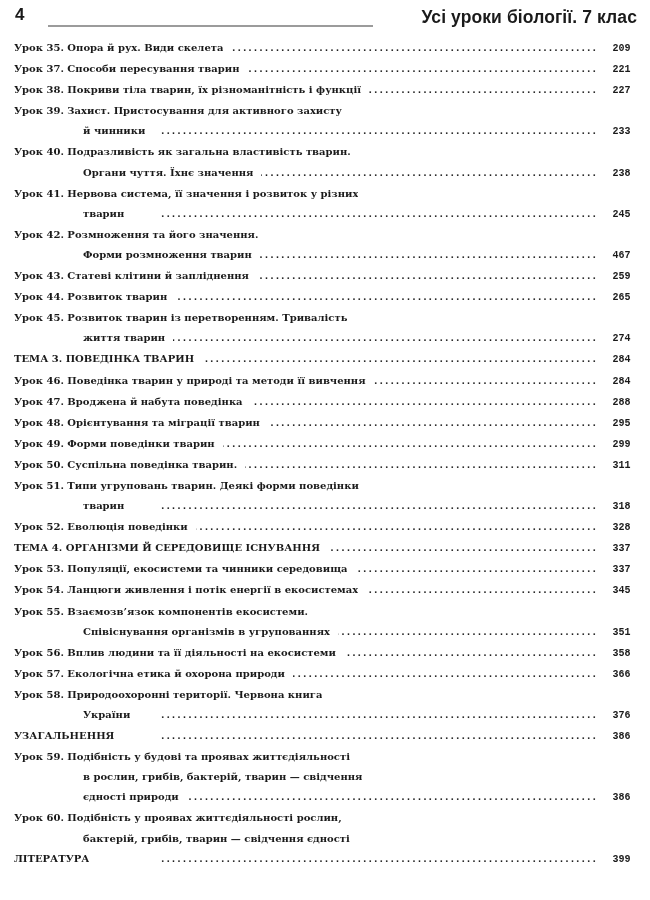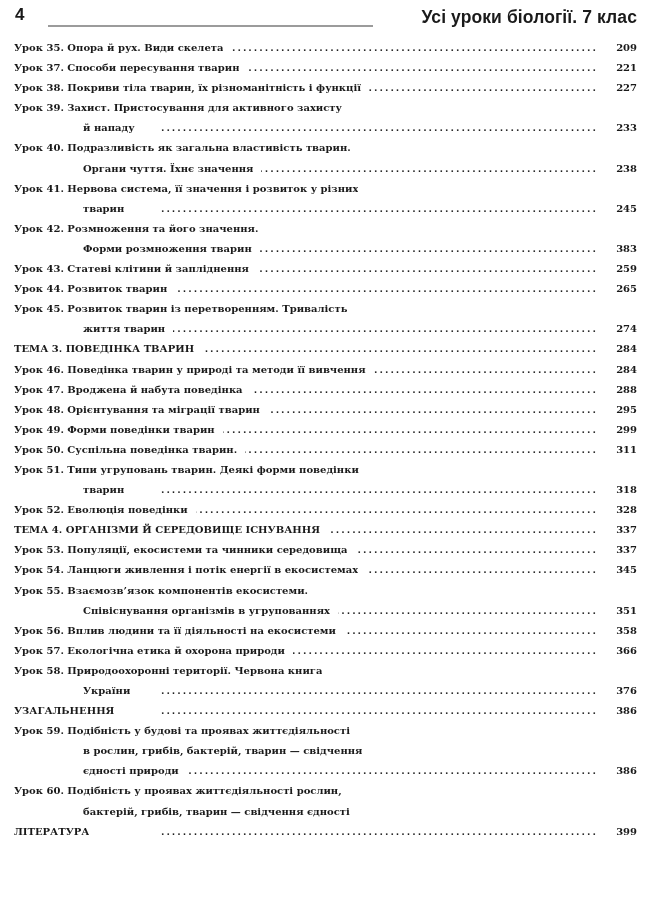--- a/index.html
+++ b/index.html
@@ -74,21 +74,22 @@
     direction: rtl;
     margin: 0 10px 0 8px;
     word-spacing: -1.5px;
   }
   .leader::after {
     content: ". . . . . . . . . . . . . . . . . . . . . . . . . . . . . . . . . . . . . . . . . . . . . . . . . . . . . . . . . . . . . . . . . . . . . . . . . . . . . . . .";
   }
   .pnum {
     flex: 0 0 auto;
     min-width: 31px;
-    text-align: right;
+    text-align: center;
+    font-family: Liberation Mono, monospace;
   }
 </style>
 </head>
 <body>
 
 <div class="page">
   <header class="running-head">
     <span class="pagenum">4</span>
     <span class="head-rule"></span>
     <span class="running-title">Усі уроки біології. 7 клас</span>
@@ -113,21 +114,21 @@
           <span class="txt">Урок 38. Покриви тіла тварин, їх різноманітність і функції</span>
           <span class="leader"></span>
           <span class="pnum">227</span>
         </div>
       </div>
       <div class="entry">
         <div class="line">
           <span class="txt">Урок 39. Захист. Пристосування для активного захисту</span>
         </div>
         <div class="line cont">
-          <span class="txt">й нападу</span>
+          <span class="txt">й чинники</span>
           <span class="leader"></span>
           <span class="pnum">233</span>
         </div>
       </div>
       <div class="entry">
         <div class="line">
           <span class="txt">Урок 40. Подразливість як загальна властивість тварин.</span>
         </div>
         <div class="line cont">
           <span class="txt">Органи чуття. Їхнє значення</span>
@@ -145,21 +146,21 @@
           <span class="pnum">245</span>
         </div>
       </div>
       <div class="entry">
         <div class="line">
           <span class="txt">Урок 42. Розмноження та його значення.</span>
         </div>
         <div class="line cont">
           <span class="txt">Форми розмноження тварин</span>
           <span class="leader"></span>
-          <span class="pnum">383</span>
+          <span class="pnum">467</span>
         </div>
       </div>
       <div class="entry">
         <div class="line">
           <span class="txt">Урок 43. Статеві клітини й запліднення</span>
           <span class="leader"></span>
           <span class="pnum">259</span>
         </div>
       </div>
       <div class="entry">

